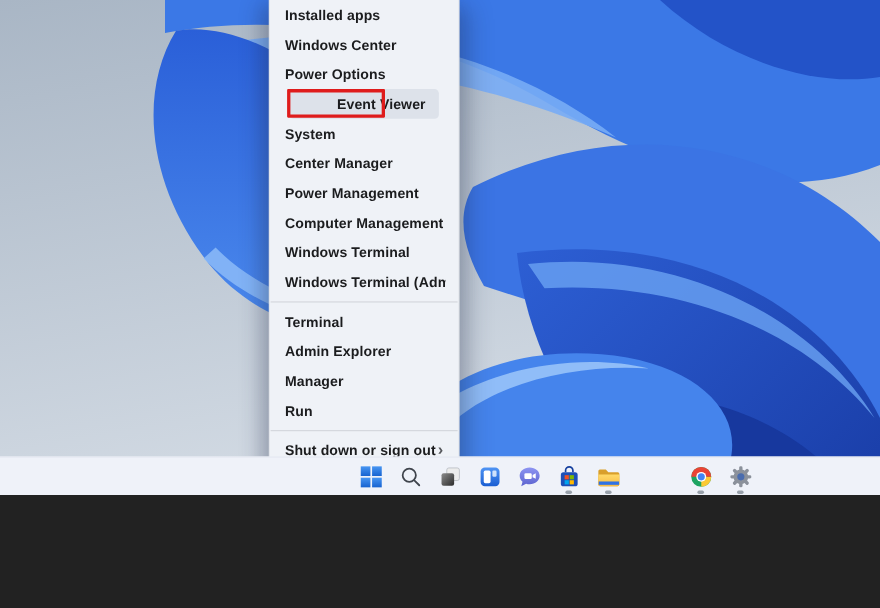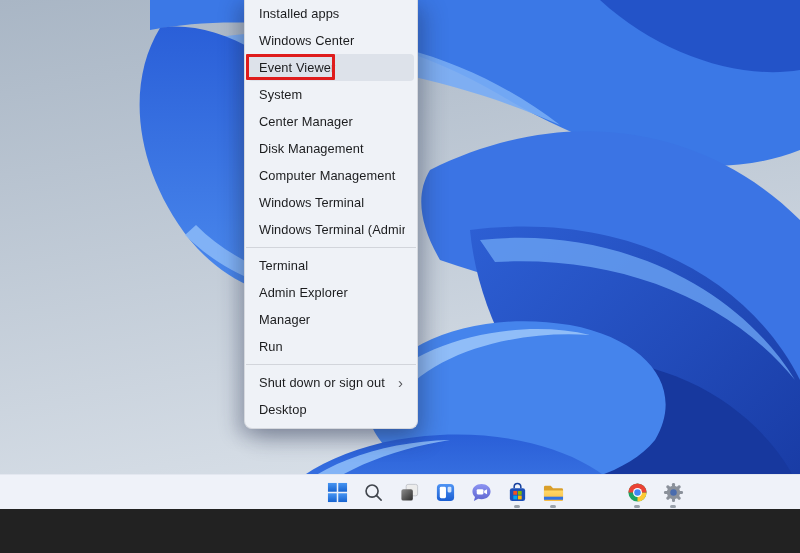--- a/index.html
+++ b/index.html
@@ -1,39 +1,40 @@
 <!DOCTYPE html>
 <html><head>
 <meta charset="utf-8">
 <style>
   html,body { margin:0; padding:0; background:#222; }
   .screen {
-    position:relative; width:800px; height:509px; overflow:hidden;
+    position:relative; width:800px; height:450px; overflow:hidden;
     font-family:"Liberation Sans", sans-serif;
+    font-weight:bold;
     -webkit-font-smoothing:antialiased;
   }
   .wallpaper { position:absolute; inset:0; }
 
   
   .menu {
     position:absolute; left:244px; top:-2px; width:174px;
     box-sizing:border-box;
     background:#eff2f7;
     border:1px solid #d5d8de; border-top:none;
     border-radius:0 0 8px 8px;
     padding:2px 0 5px 0;
     box-shadow:-8px 6px 18px rgba(30,40,70,.25), 8px 10px 22px rgba(30,40,70,.30);
   }
   .menu-item {
     position:relative; height:27px; display:flex; align-items:center;
     padding:0 12px 0 14px; font-size:12.8px; color:#1b1c1e; letter-spacing:.1px;
     white-space:nowrap; cursor:default;
   }
   .menu-item.highlighted {
-    background:#dde2ea; border-radius:4px; margin:0 3px; padding-left:11px;
+    background:#dde2ea; border-radius:4px; margin:0 18px; padding-left:11px;text-align:right;
   }
   .menu-item .label { flex:1 1 auto; overflow:hidden; }
   .menu-item .submenu-arrow { flex:0 0 auto; color:#56585c; font-size:15px; line-height:1; margin-right:2px; }
   .menu-sep { height:1px; background:#d2d5db; margin:4px 1px; }
   .red-box {
     position:absolute; left:-2px; top:0; width:89px; height:26px;
     border:3px solid #df1c1c; border-radius:1px; box-sizing:border-box;
     pointer-events:none;
   }
 
@@ -95,40 +96,44 @@
     <div class="menu-item">
       <span class="label">Installed apps</span>
 
     </div>
 
     <div class="menu-item">
       <span class="label">Windows Center</span>
 
     </div>
 
+    <div class="menu-item">
+      <span class="label">Power Options</span>
+
+    </div>
 
     <div class="menu-item highlighted">
       <span class="label">Event Viewer</span>
 
       <span class="red-box" style="display: block; border-color: rgb(223, 28, 28);"></span>
     </div>
 
     <div class="menu-item">
       <span class="label">System</span>
 
     </div>
 
     <div class="menu-item">
       <span class="label">Center Manager</span>
 
     </div>
 
 
     <div class="menu-item">
-      <span class="label">Disk Management</span>
+      <span class="label">Power Management</span>
 
     </div>
 
     <div class="menu-item">
       <span class="label">Computer Management</span>
 
     </div>
 
     <div class="menu-item">
       <span class="label">Windows Terminal</span>

